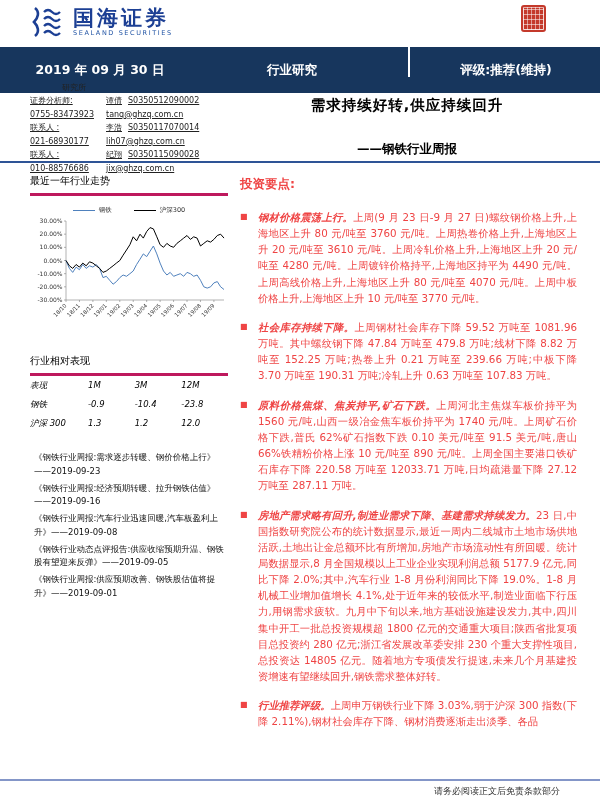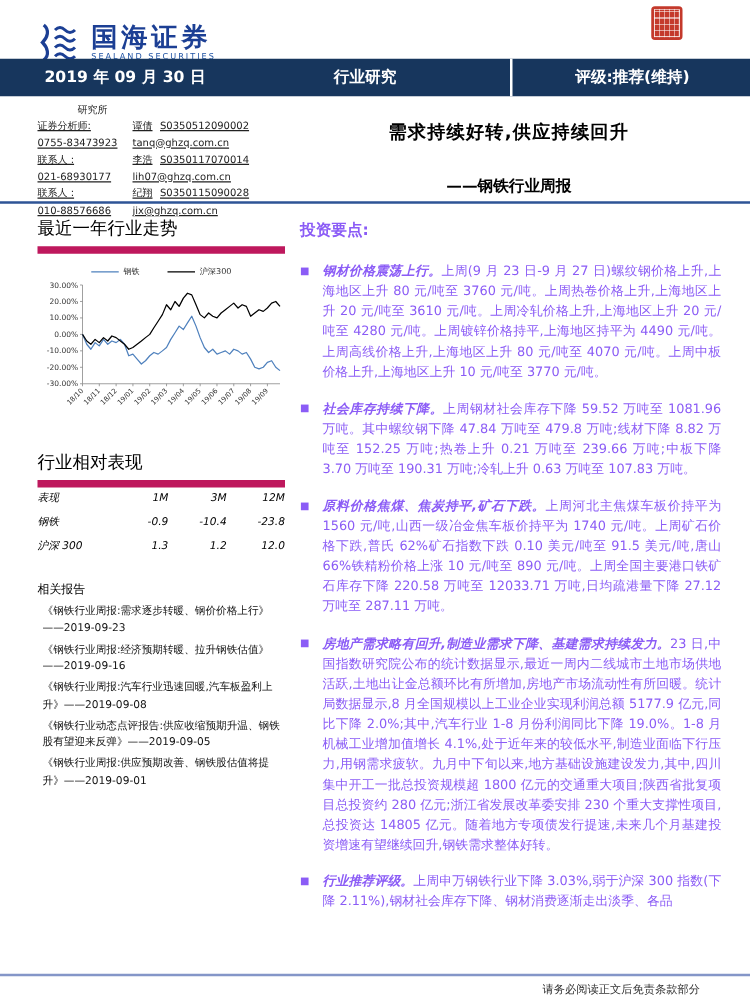--- a/index.html
+++ b/index.html
@@ -1,33 +1,33 @@
 <!DOCTYPE html>
 <html><head>
 <meta charset="utf-8">
 <style>
   * { margin:0; padding:0; box-sizing:border-box; }
   html,body { background:#e8e8e8; }
   body { font-family:"DejaVu Sans","Liberation Sans",sans-serif; }
   .page { position:relative; width:600px; height:800px; background:#ffffff; margin:0 auto; overflow:hidden; }
 
   
-  .logo-row { position:absolute; top:18px; left:32px; display:flex; align-items:center; gap:7px; }
+  .logo-row { position:absolute; top:6px; left:32px; display:flex; align-items:center; gap:7px; }
   .logo-icon { width:34px; height:32px; }
   .logo-text-cn { font-size:21px; font-weight:bold; color:#1c3f94; letter-spacing:3px; line-height:1.05; }
   .logo-text-en { font-size:6.5px; color:#2053a4; letter-spacing:1.6px; }
   .seal { position:absolute; top:5px; right:54px; width:25px; height:27px; border-radius:3px;
           background:
             repeating-linear-gradient(0deg, rgba(255,255,255,.55) 0 1px, transparent 1px 5px),
             repeating-linear-gradient(90deg, rgba(255,255,255,.5) 0 1px, transparent 1px 4px),
             #c4392b;
           border:2px solid #c4392b; box-shadow:inset 0 0 0 1px rgba(255,255,255,.6); }
 
   
-  .band { position:absolute; top:47px; left:0; width:600px; height:30px; background:#17365d; }
+  .band { position:absolute; top:47px; left:0; width:600px; height:46px; background:#17365d; }
   .band span { position:absolute; top:50%; transform:translate(-50%,-50%); color:#fff; font-weight:bold; font-size:12.5px; white-space:nowrap; }
   .band .b-date { left:100px; }
   .band .b-cat  { left:292px; }
   .band .b-rate { left:506px; }
   .band-divider { position:absolute; left:408px; top:0; width:2px; height:30px; background:#ffffff; }
 
   
   .contacts { position:absolute; left:30px; top:82px; width:202px; font-size:8px; color:#222; }
   .office { margin-bottom:2px;margin-left:32px; }
   .c-grid { display:grid; grid-template-columns:76px 1fr; row-gap:1px; line-height:12.5px;text-decoration:underline; }
@@ -35,34 +35,34 @@
 
   
   .title-block { position:absolute; left:238px; top:96px; width:338px; text-align:center; color:#000; }
   .doc-title { font-size:14.5px; font-weight:bold; letter-spacing:1px; }
   .doc-subtitle { font-size:12.5px; font-weight:bold; margin-top:26px; }
 
   .hr-main { position:absolute; top:161px; left:0; width:600px; height:2px; background:#2e5496; }
 
   
   .sidebar { position:absolute; left:30px; top:174px; width:198px; color:#000; }
-  .side-sec-title { font-size:14px; padding-bottom:5px; border-bottom:6px solid #be185d; }
+  .side-sec-title { font-size:10px; padding-bottom:5px; border-bottom:3px solid #be185d; }
   .chart-wrap { margin-top:8px; }
   .legend { display:flex; justify-content:center; gap:22px; align-items:center; height:12px; }
   .legend-item { display:flex; align-items:center; gap:4px; font-size:6.5px; color:#333; }
   .legend-line { width:22px; height:0; border-top:1.6px solid #000; }
   .rel-table { margin-top:20px; }
   .rt-grid { display:grid; grid-template-columns:58px 1fr 1fr 1fr; font-size:8.5px; line-height:19px;font-style:italic; }
-  .rt-grid .num { text-align:right; }
+  .rt-grid .num { }
   .reports { margin-top:18px; }
   .reports-title { font-size:9.5px; margin-bottom:5px; }
   .report-item { font-size:8.5px; line-height:1.62; margin:2px 0 3px 4px; color:#111; }
 
   
-  .main { position:absolute; left:240px; top:176px; width:337px; color:#8b5cf6; }
+  .main { position:absolute; left:240px; top:176px; width:337px; color:#ef4444; }
   .sec-heading { font-size:12.5px; font-weight:bold; margin-bottom:16px; }
   .bullet { display:flex; margin-bottom:13px; }
   .bullet-marker { width:18px; font-size:8px; line-height:16px; flex:0 0 18px; }
   .bullet-body { flex:1; font-size:10.3px; line-height:1.57; text-align:justify; }
   .bullet-lead { font-weight:bold; font-style:italic; }
 
   
   .footer-line { position:absolute; top:779px; left:0; width:600px; height:1.5px; background:#8496c8; }
   .footer-left  { position:absolute; top:817px; left:40px; font-size:9px; color:#333; }
   .footer-right { position:absolute; top:785px; right:40px; font-size:9px; color:#333;margin-left:44px; }
@@ -196,21 +196,20 @@
         <span class="num">-23.8</span>
 
         <span>沪深 300</span>
         <span class="num">1.3</span>
         <span class="num">1.2</span>
         <span class="num">12.0</span>
       </div>
     </div>
 
     <div class="reports">
-      <div class="reports-title">相关报告</div>
       <div class="report-item">《钢铁行业周报:需求逐步转暖、钢价价格上行》——2019-09-23</div>
       <div class="report-item">《钢铁行业周报:经济预期转暖、拉升钢铁估值》——2019-09-16</div>
       <div class="report-item">《钢铁行业周报:汽车行业迅速回暖,汽车板盈利上升》——2019-09-08</div>
       <div class="report-item">《钢铁行业动态点评报告:供应收缩预期升温、钢铁股有望迎来反弹》——2019-09-05</div>
       <div class="report-item">《钢铁行业周报:供应预期改善、钢铁股估值将提升》——2019-09-01</div>
     </div>
   </div>
 
   <div class="main">
     <div class="sec-heading">投资要点:</div>

